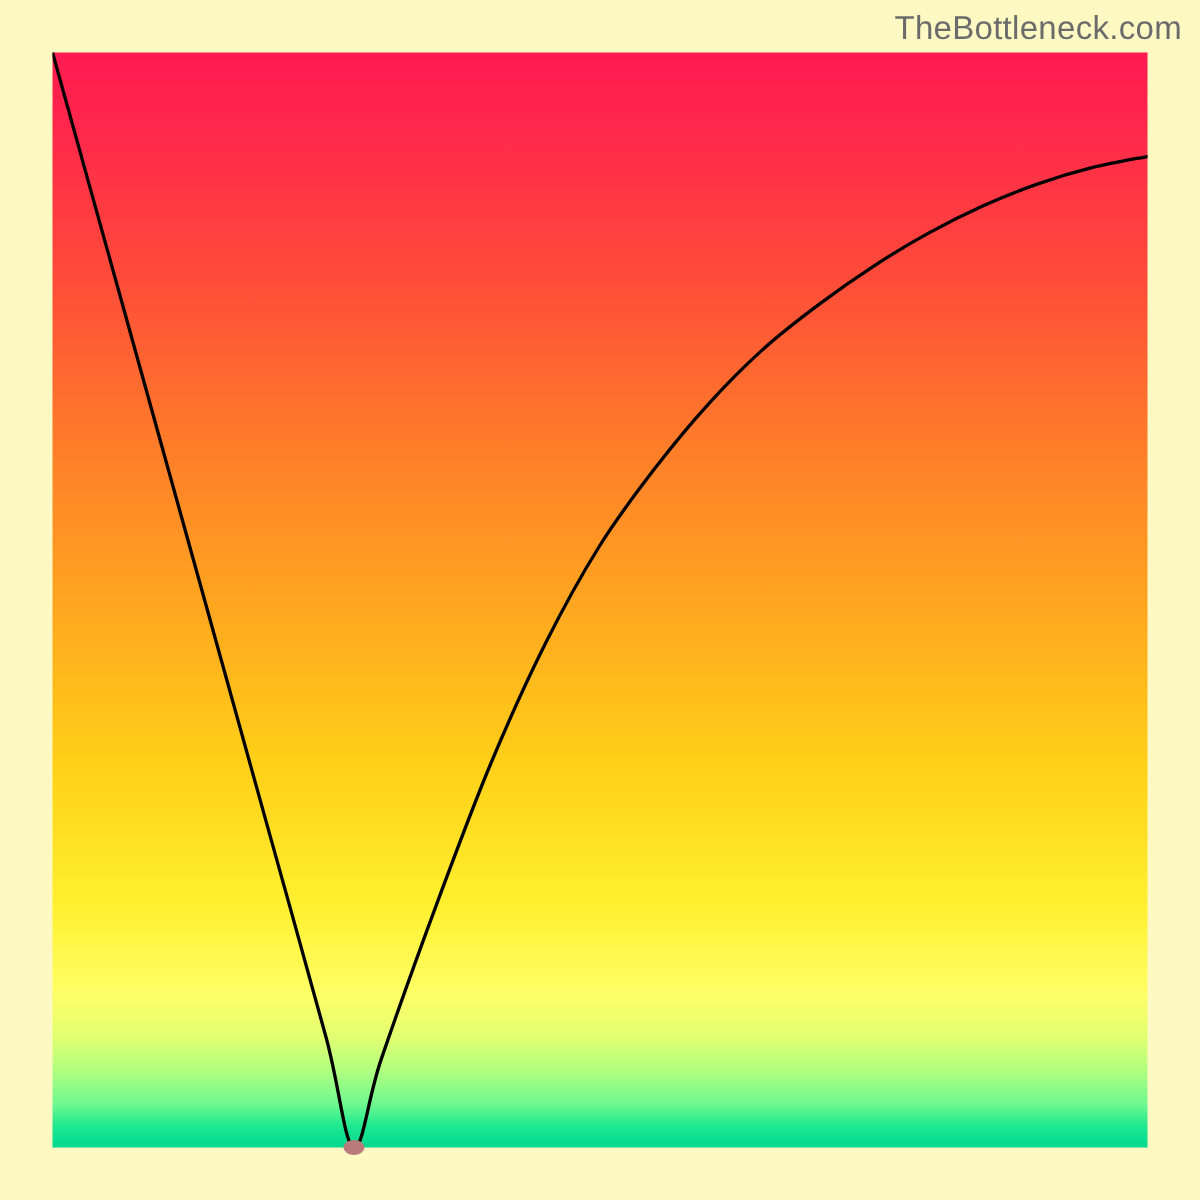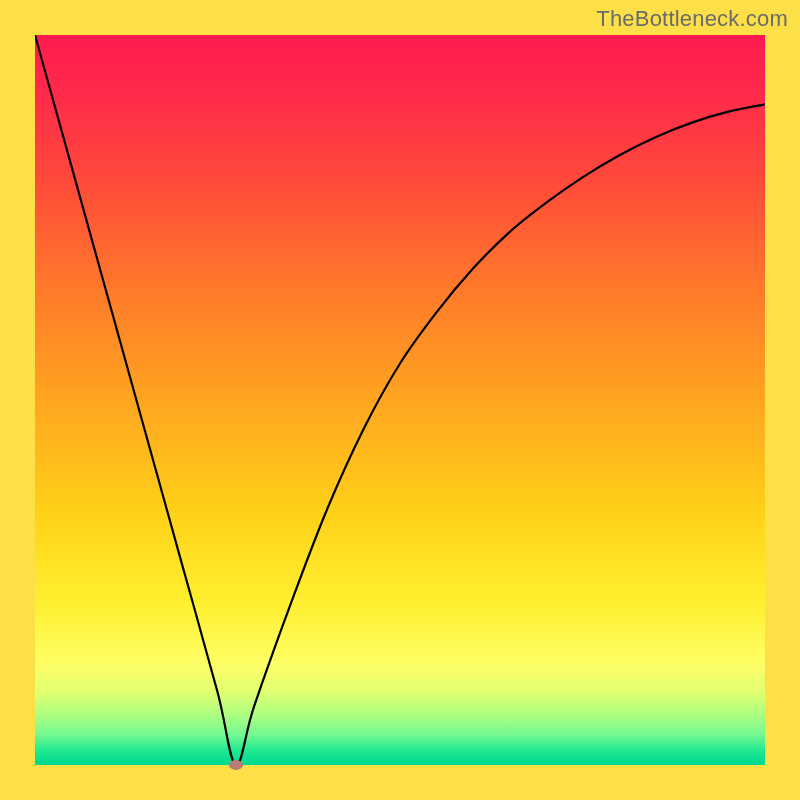--- a/index.html
+++ b/index.html
@@ -8,21 +8,21 @@
     width: 800px;
     height: 800px;
     overflow: hidden;
     font-family: Arial, Helvetica, sans-serif;
     background: #000;
   }
   .frame {
     position: relative;
     width: 800px;
     height: 800px;
-    background: #fde047;
+    background: #fef9c3;
   }
   .plot-area {
     position: absolute;
     left: 35px;
     top: 35px;
     width: 730px;
     height: 730px;
     background: linear-gradient(
       to bottom,
       #ff1a50 0%,

